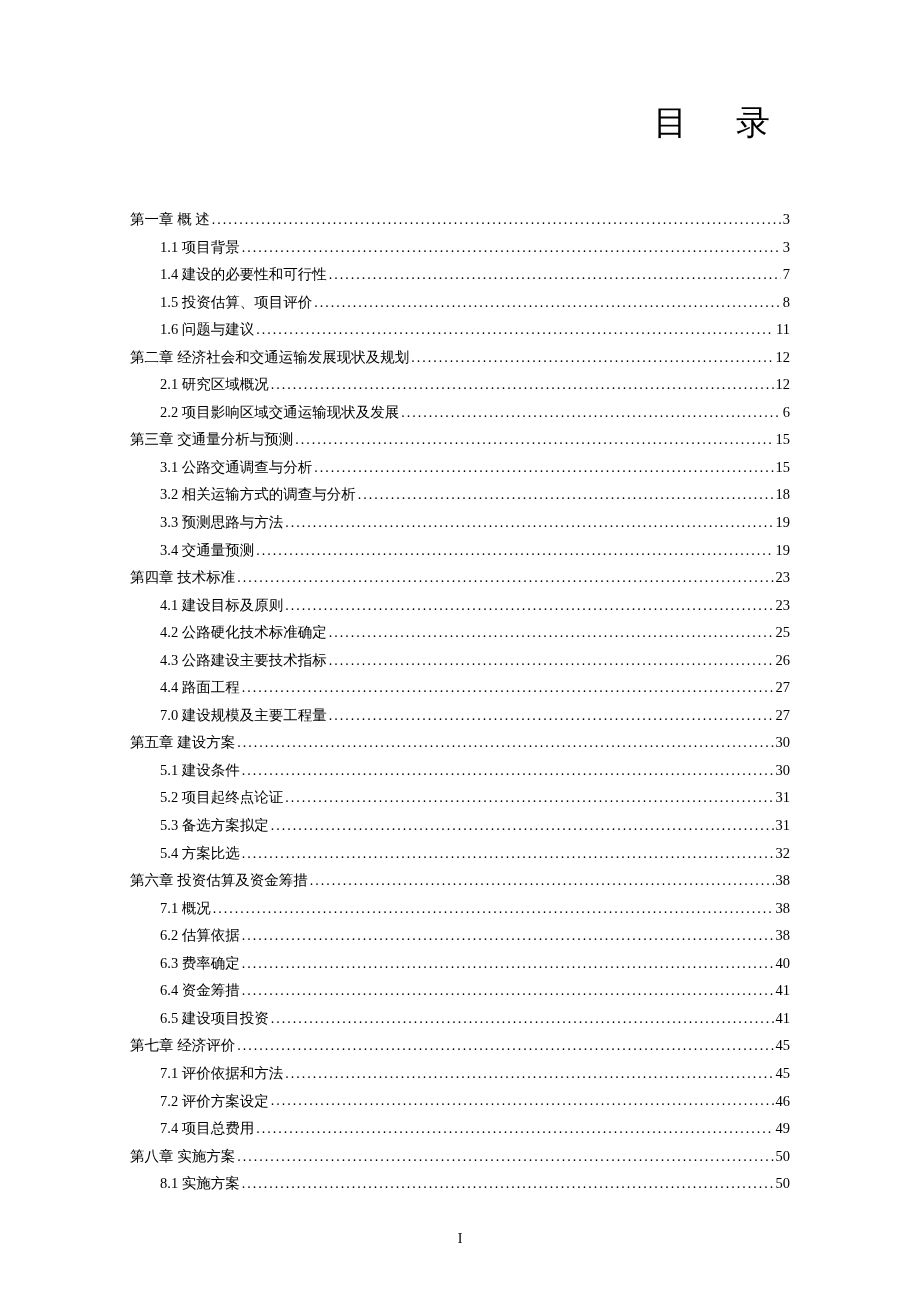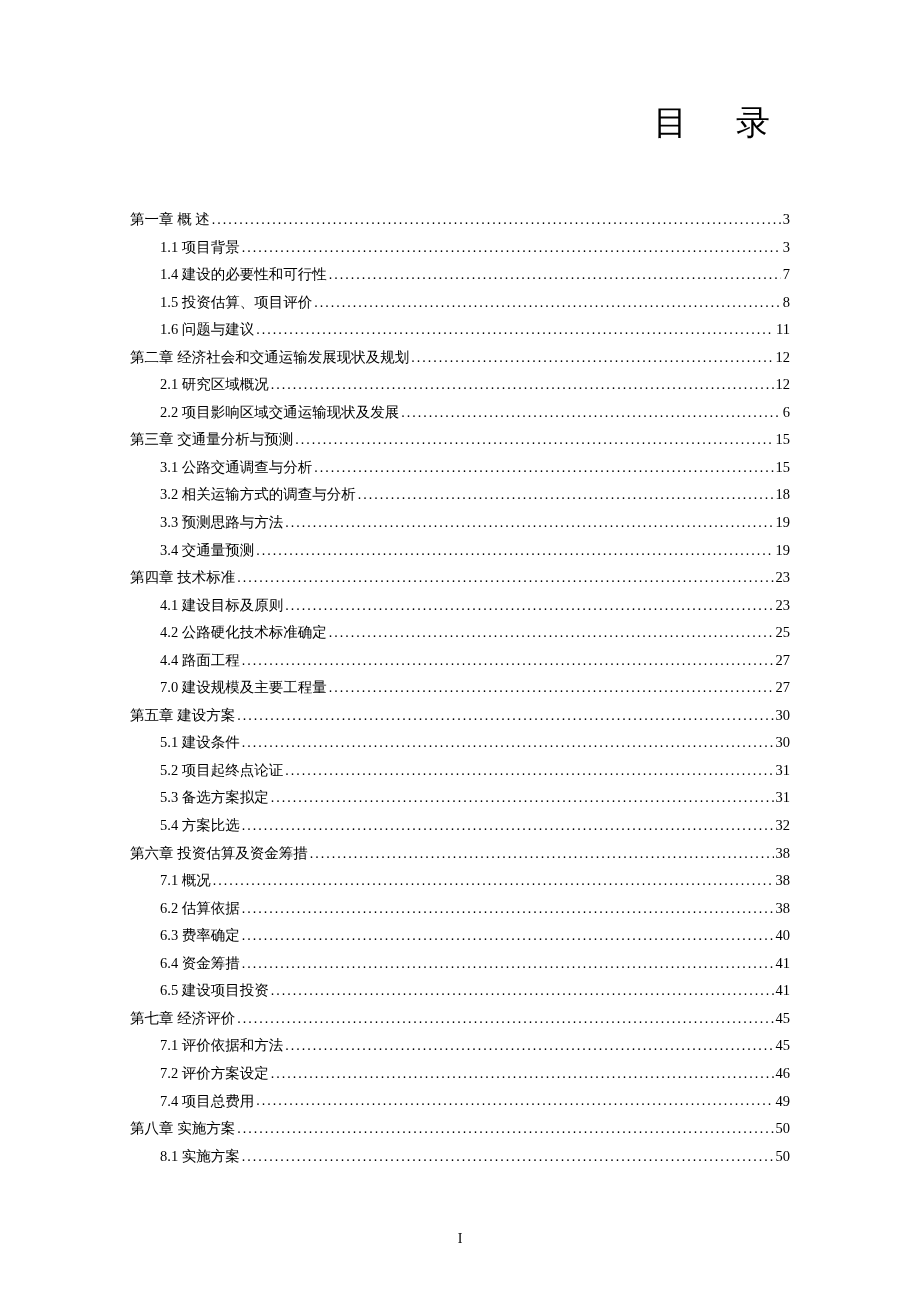--- a/index.html
+++ b/index.html
@@ -133,20 +133,25 @@
       <span class="label">4.1 建设目标及原则</span>
       <span class="leader"></span>
       <span class="page">23</span>
     </div>
     <div class="entry level2">
       <span class="label">4.2 公路硬化技术标准确定</span>
       <span class="leader"></span>
       <span class="page">25</span>
     </div>
     <div class="entry level2">
+      <span class="label">4.3 公路建设主要技术指标</span>
+      <span class="leader"></span>
+      <span class="page">26</span>
+    </div>
+    <div class="entry level2">
       <span class="label">4.4 路面工程</span>
       <span class="leader"></span>
       <span class="page">27</span>
     </div>
     <div class="entry level2">
       <span class="label">7.0 建设规模及主要工程量</span>
       <span class="leader"></span>
       <span class="page">27</span>
     </div>
     <div class="entry level1">

